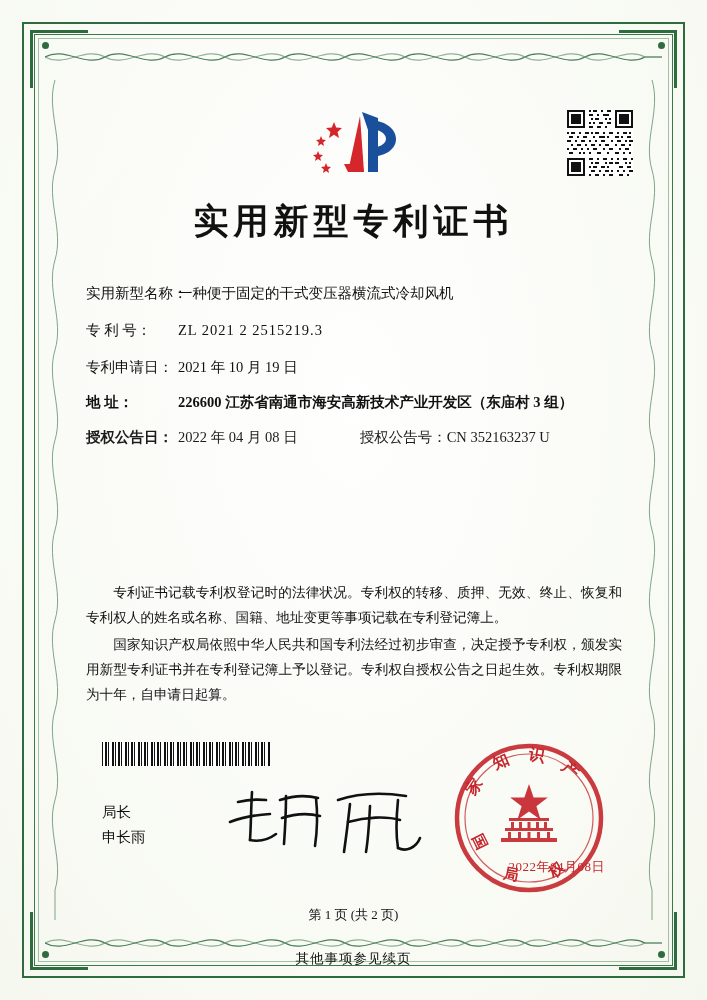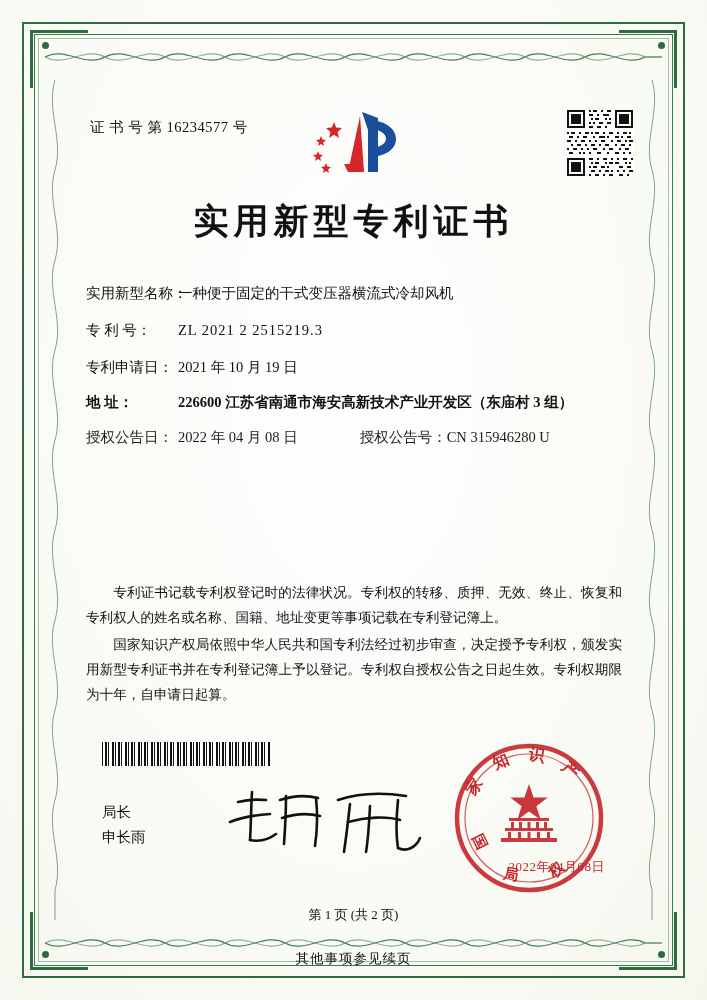--- a/index.html
+++ b/index.html
@@ -177,21 +177,21 @@
     color: #111;
     margin-bottom: 7px;
     white-space: nowrap;
   }
   .field.wrapping { white-space: normal; line-height: 26px; font-weight: bold; }
   .f-label {
     display: inline-block;
     vertical-align: top;
   }
   .f-label.w1 { width: 92px; }
-  .f-label.w2 { width: 92px; }
+  .f-label.w2 { width: 92px; font-weight: bold; }
   .f-value { display: inline; }
   .f-value.mono-sp { letter-spacing: 1px; margin-top: 33px; }
 
   .field-row2 {
     font-size: 14.5px;
     line-height: 30px;
     margin-top: 2px;
   }
   .field-row2 .left-part { display: inline-block; width: 270px; }
   .field-row2 .right-part { display: inline-block; }
@@ -323,21 +323,20 @@
     </g>
   </svg>
   <svg class="filigree-side right" viewBox="0 0 22 840" preserveAspectRatio="none">
     <g fill="none" stroke="#2e6b3e" stroke-width="1" opacity="0.75">
       <path d="M11,0 C2,30 20,60 11,90 C2,120 20,150 11,180 C2,210 20,240 11,270 C2,300 20,330 11,360 C2,390 20,420 11,450 C2,480 20,510 11,540 C2,570 20,600 11,630 C2,660 20,690 11,720 C2,750 20,780 11,810 L11,840"></path>
     </g>
   </svg>
 
   <div class="content">
 
-    <div class="cert-no">证 书 号 第 16234577 号</div>
 
     <svg class="logo" viewBox="0 0 104 72">
       <path d="M58 4 L74 10 L74 64 L64 64 L64 22 Z" fill="#1a4f9c"></path>
       <path d="M64 12 C80 12 92 20 92 31 C92 42 80 49 64 49 L64 40 C75 40 82 36 82 31 C82 25 75 21 64 21 Z" fill="#1a4f9c"></path>
       <path d="M56 8 L60 64 L44 64 Z" fill="#d5262c"></path>
       <path d="M44 64 L60 64 L58 56 L40 56 Z" fill="#d5262c"></path>
       <g fill="#d5262c">
         <polygon points="30,14 32.2,19.6 38,20 33.6,24 35,30 30,26.8 25,30 26.4,24 22,20 27.8,19.6"></polygon>
         <polygon points="17,28 18.4,31.6 22,32 19.2,34.5 20,38 17,36 14,38 14.8,34.5 12,32 15.6,31.6"></polygon>
         <polygon points="14,43 15.4,46.6 19,47 16.2,49.5 17,53 14,51 11,53 11.8,49.5 9,47 12.6,46.6"></polygon>
@@ -482,21 +481,21 @@
       </div>
       <div class="field wrapping">
         <span class="f-label w1">地        址：</span><span class="f-value">226600 江苏省南通市海安高新技术产业开发区（东庙村 3 组）</span>
       </div>
 
       <div class="field-row2">
         <span class="left-part">
           <span class="f-label w2">授权公告日：</span><span class="f-value">2022 年 04 月 08 日</span>
         </span>
         <span class="right-part">
-          <span>授权公告号：</span><span class="f-value">CN 315946280 U</span>
+          <span>授权公告号：</span><span class="f-value">CN 352163237 U</span>
         </span>
       </div>
     </div>
 
     <div class="paragraphs">
       <p>专利证书记载专利权登记时的法律状况。专利权的转移、质押、无效、终止、恢复和专利权人的姓名或名称、国籍、地址变更等事项记载在专利登记簿上。</p>
       <p>国家知识产权局依照中华人民共和国专利法经过初步审查，决定授予专利权，颁发实用新型专利证书并在专利登记簿上予以登记。专利权自授权公告之日起生效。专利权期限为十年，自申请日起算。</p>
     </div>
 
     <div class="barcode"></div>

